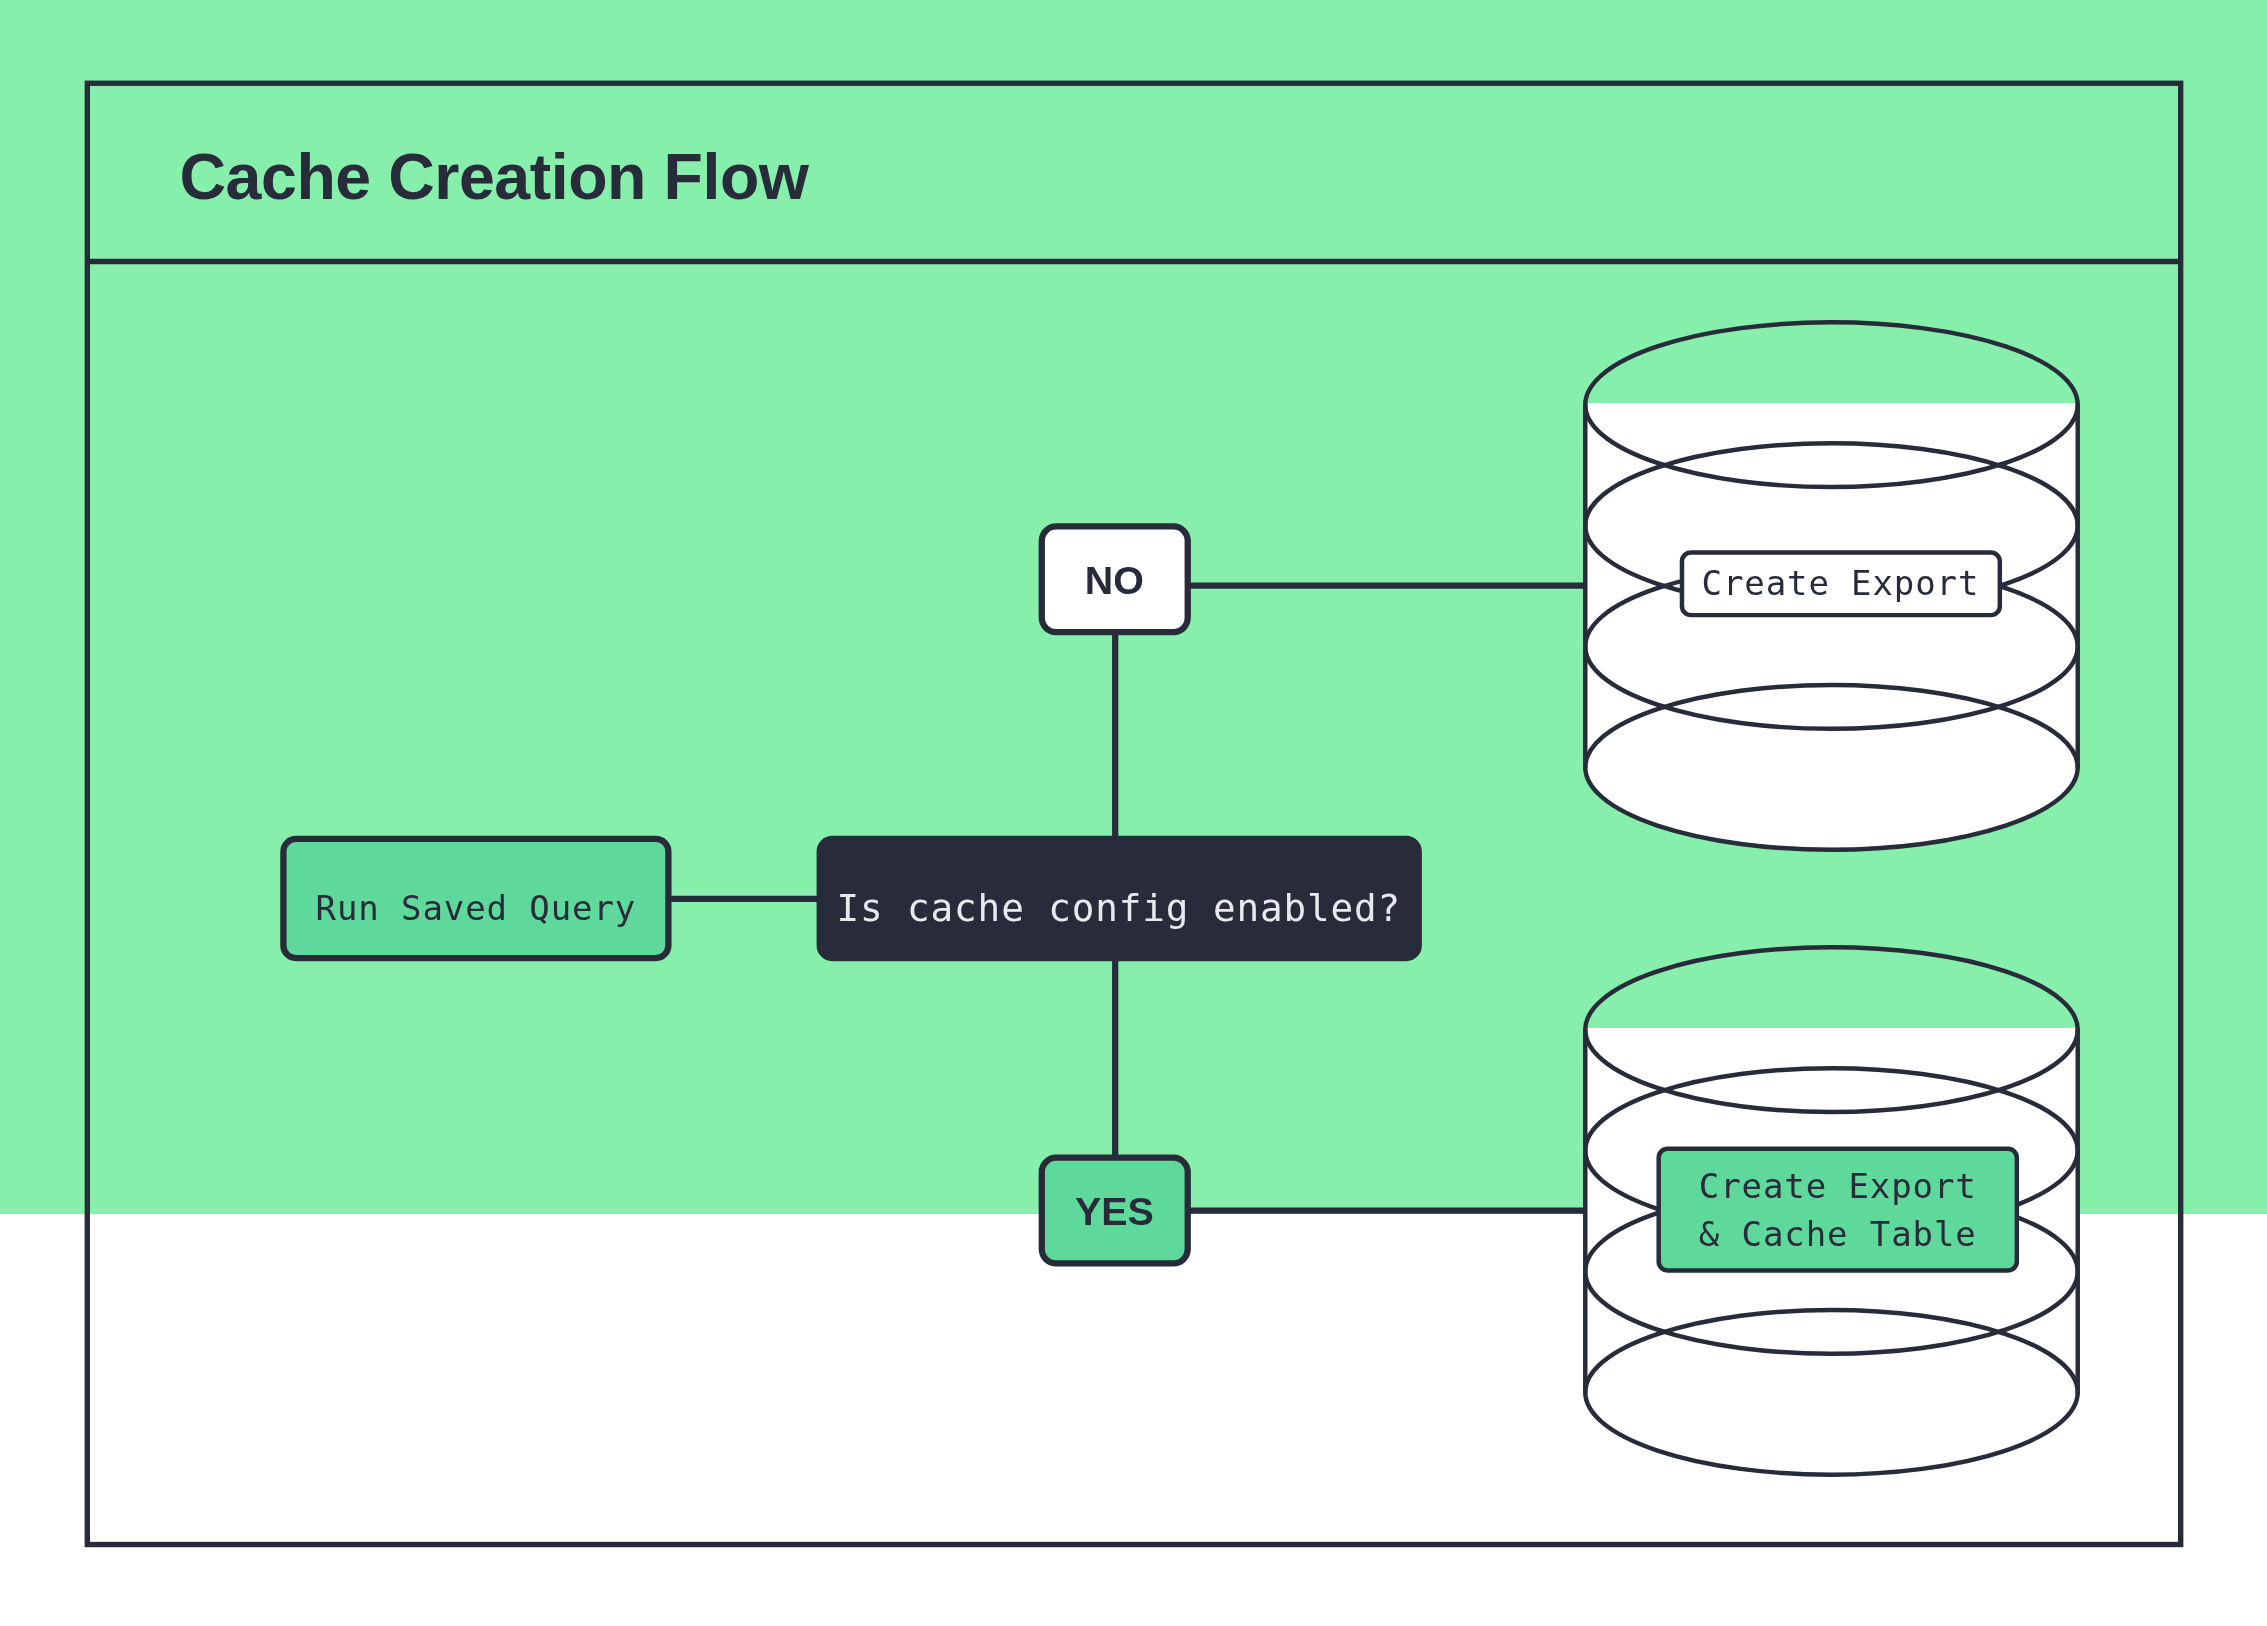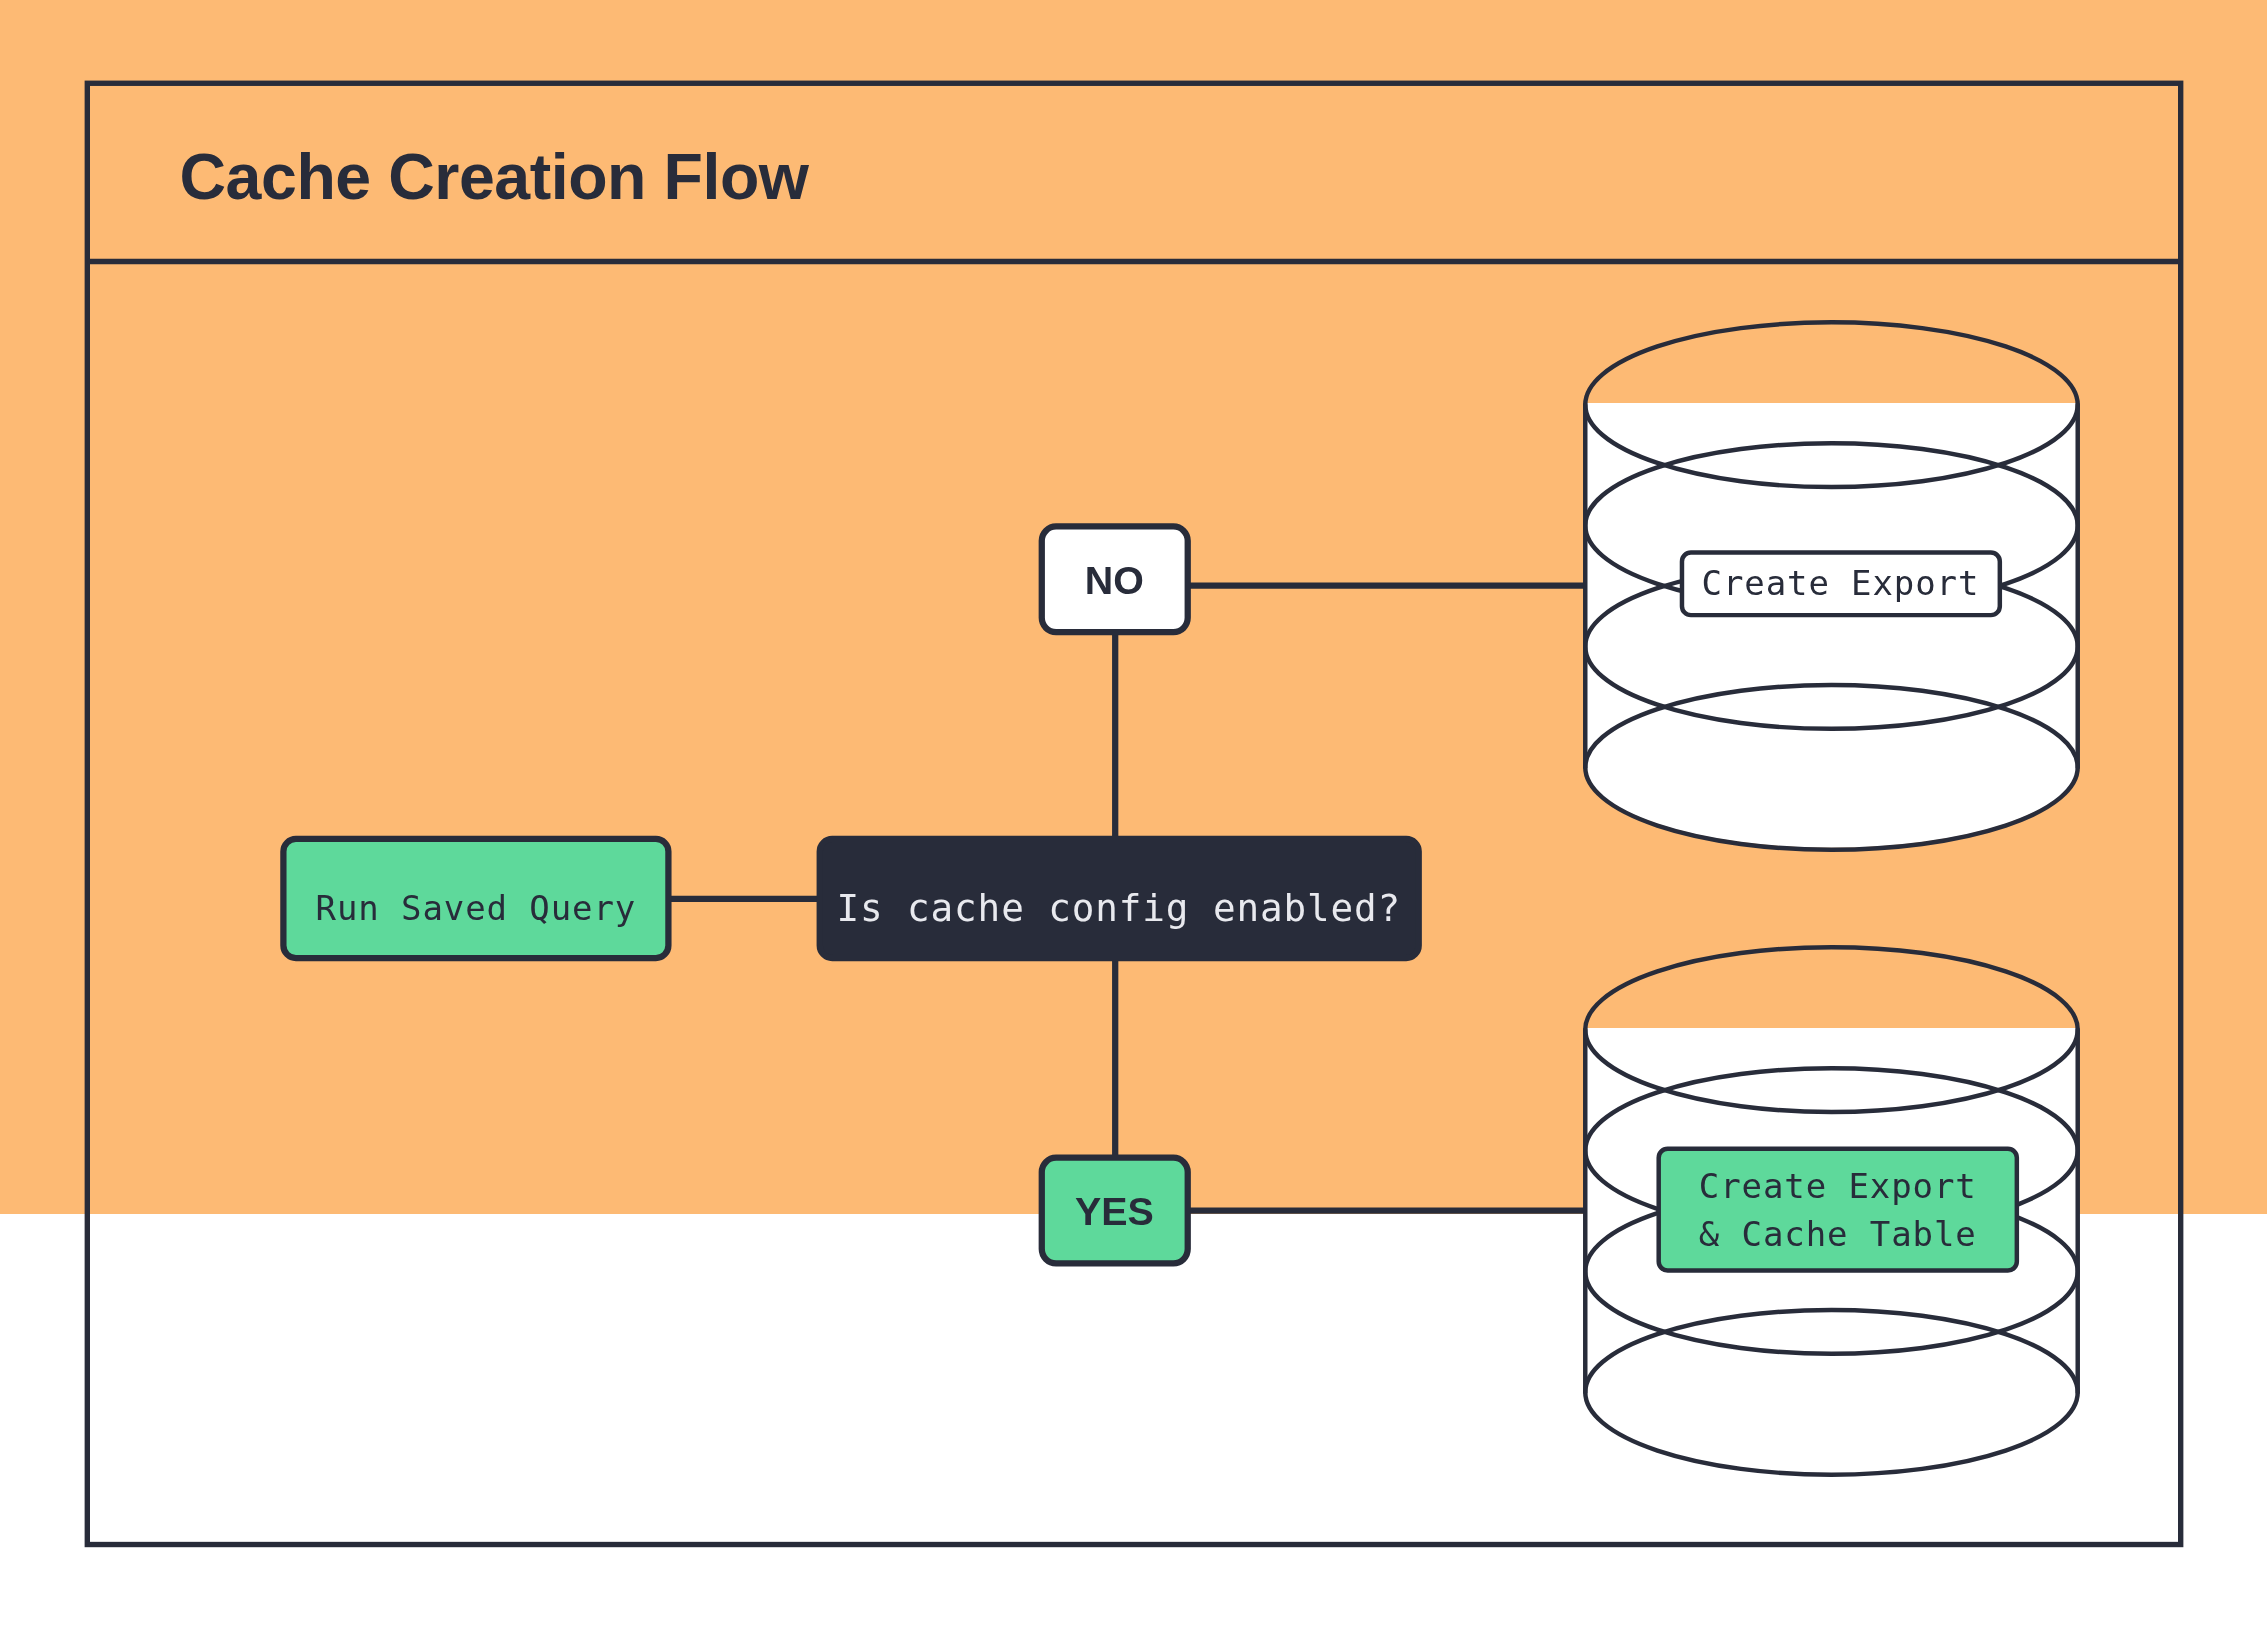--- a/index.html
+++ b/index.html
@@ -10,21 +10,21 @@
   body {
     width: 2268px;
     height: 1626px;
     font-family: "Liberation Sans", sans-serif;
     overflow: hidden;
   }
   #diagram-root {
     position: relative;
     width: 2268px;
     height: 1214px;
-    background: #fdba74;
+    background: #86efac;
   }
   svg.diagram-svg {
     display: block;
     width: 2268px;
     height: 1626px;
   }
   .frame-rect {
     fill: none;
     stroke: #282c3a;
     stroke-width: 6;

